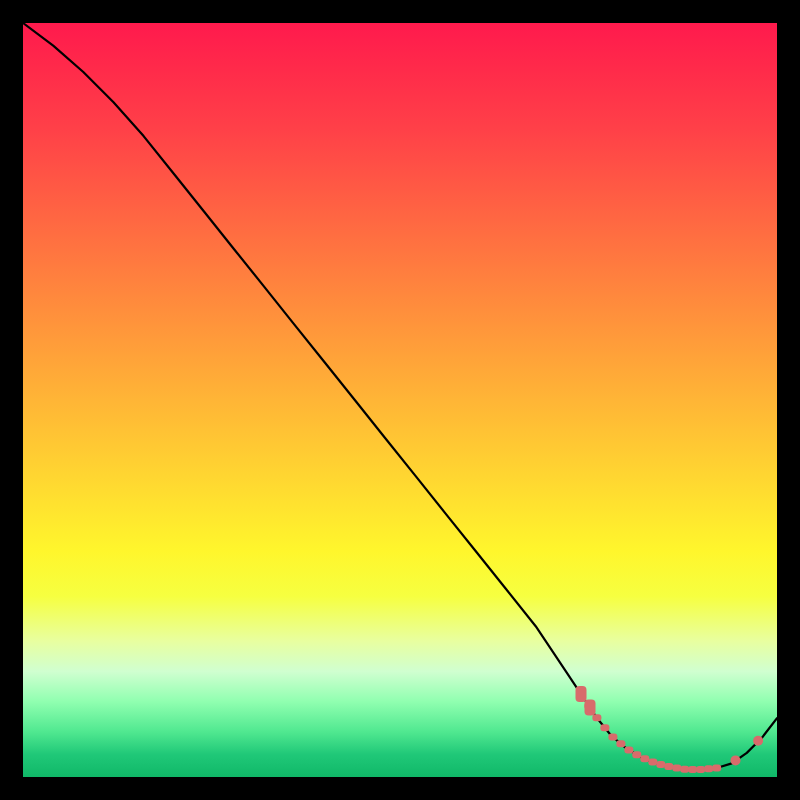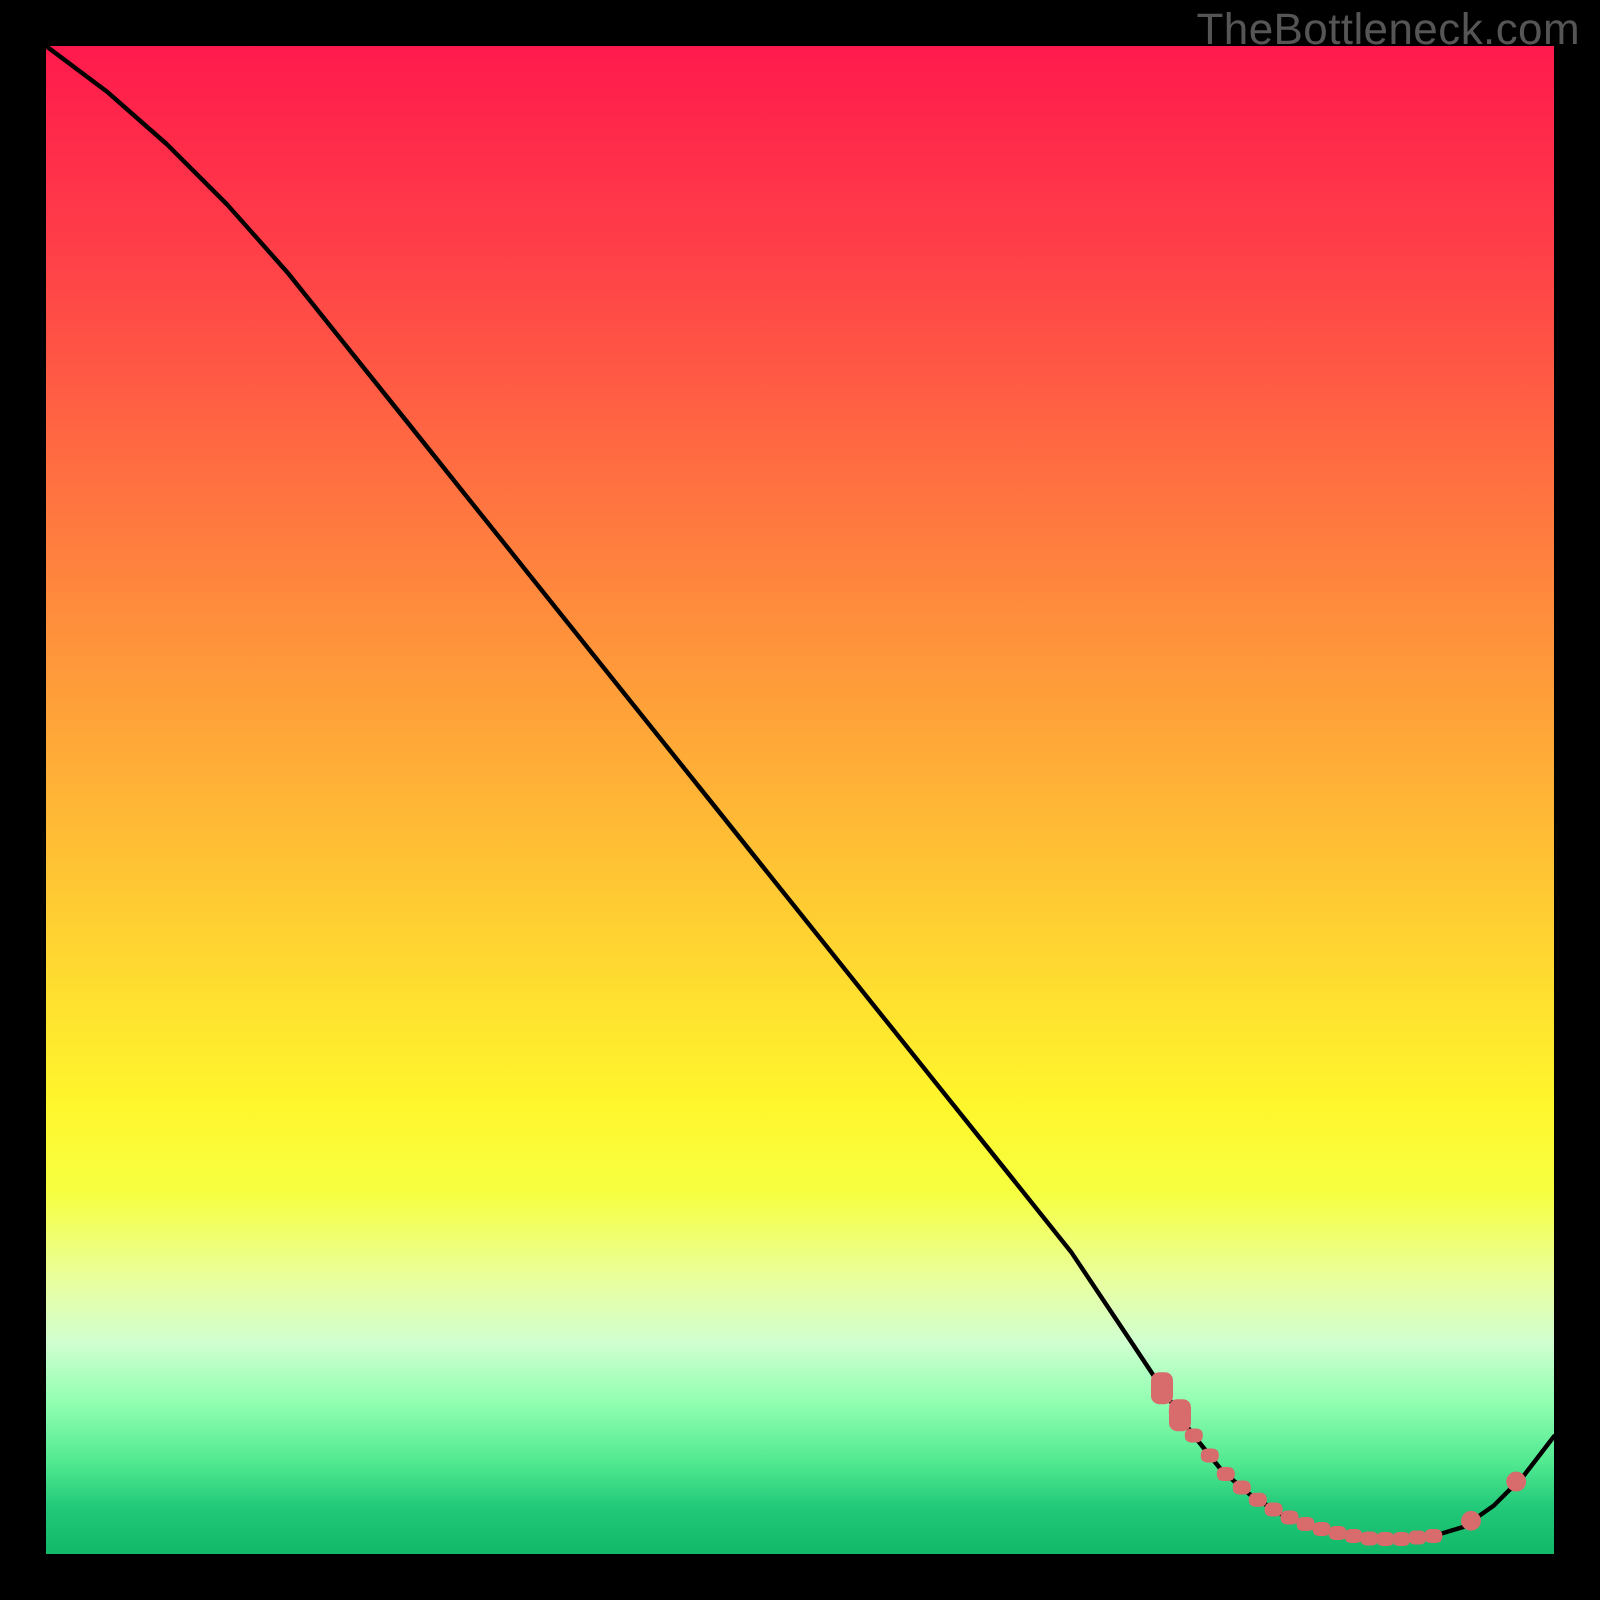--- a/index.html
+++ b/index.html
@@ -72,21 +72,20 @@
   }
   .curve .dash {
     fill: #d86b6b;
     stroke: none;
   }
 </style>
 </head>
 <body>
 
 <div class="stage">
-  <div class="watermark">TheBottleneck.com</div>
 
   <div class="plot-area">
     <div class="gradient"></div>
     <svg class="curve" viewBox="0 0 754 754">
       <path class="line" d="M0.0 0.0 L30.2 22.6 L60.3 49.0 L90.5 79.2 L120.6 113.1 L150.8 150.8 L181.0 188.5 L211.1 226.2 L241.3 263.9 L271.4 301.6 L301.6 339.3 L331.8 377.0 L361.9 414.7 L392.1 452.4 L422.2 490.1 L452.4 527.8 L482.6 565.5 L512.7 603.2 L542.9 648.4 L558.0 671.1 L573.0 693.7 L588.1 712.5 L603.2 725.3 L618.3 734.4 L633.4 740.4 L648.4 744.2 L663.5 746.5 L678.6 746.5 L693.7 745.0 L708.8 740.4 L723.8 729.9 L738.9 714.8 L754.0 695.2 "></path>
       <g>
           <rect x="553.5" y="667.6" width="9" height="7" rx="3" class="dash"></rect>
           <rect x="561.4" y="679.5" width="9" height="7" rx="3" class="dash"></rect>
           <rect x="569.4" y="691.3" width="9" height="7" rx="3" class="dash"></rect>
           <rect x="577.4" y="701.3" width="9" height="7" rx="3" class="dash"></rect>

